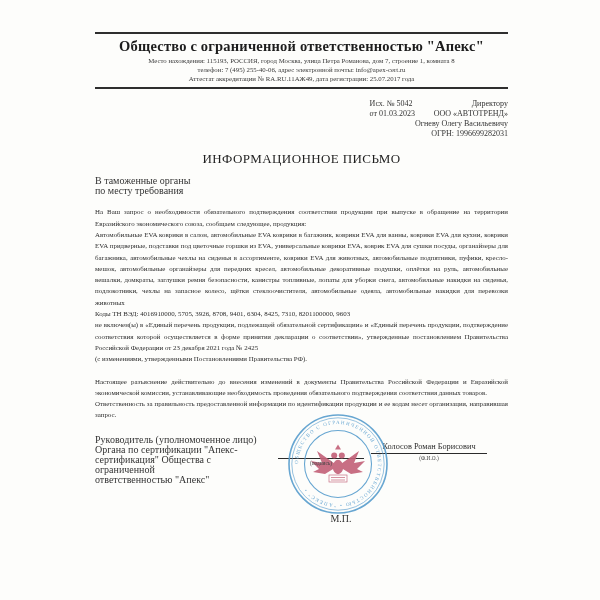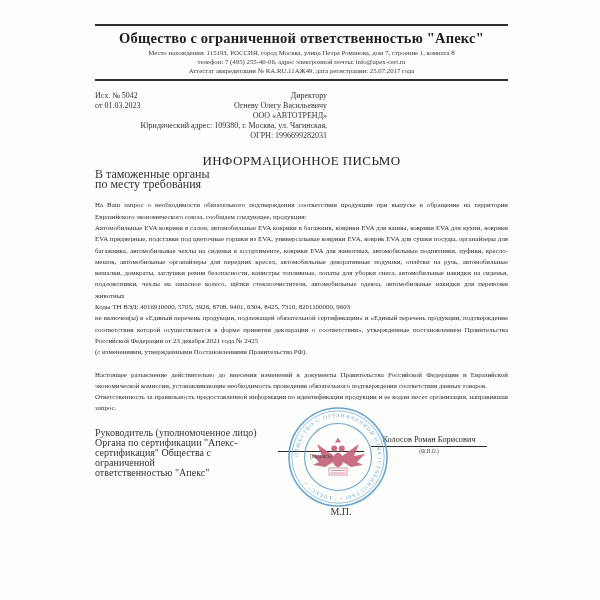--- a/index.html
+++ b/index.html
@@ -4,41 +4,41 @@
 <style>
   html,body{margin:0;padding:0;}
   body{
     width:600px;height:600px;overflow:hidden;
     background:#ffffff;
     font-family:"Liberation Serif","DejaVu Serif",serif;
     color:#2b2b2b;
   }
   .page{
     width:600px;height:600px;background:#fdfdfb;
-    padding:24px 0 0 95px;box-sizing:border-box;
+    padding:32px 0 0 95px;box-sizing:border-box;
   }
   .doc{width:413px;position:relative;}
   
   .letterhead{
     border-top:2px solid #2e2e2e;border-bottom:2px solid #2e2e2e;
     padding:3px 0 4px;text-align:center;
   }
   .org-name{
     font-size:14.5px;font-weight:700;margin:1px 0 2px;
     letter-spacing:.2px;color:#1d1d1d;
   }
   .hsub{font-size:6.8px;line-height:8.8px;color:#3a3a3a;}
   
-  .ref-row{display:flex;justify-content:flex-start;margin-top:10px;
+  .ref-row{display:flex;justify-content:flex-end;margin-top:10px;
     font-size:8px;line-height:10px;color:#333;}
   .addressee{text-align:right;}
   
   .letter-title{margin-top:12px;text-align:center;font-weight:400;
     font-size:13px;letter-spacing:.4px;color:#1f1f1f;}
-  .customs-note{margin-top:0;font-size:12px;line-height:10px;color:#333;}
+  .customs-note{margin-top:9px;font-size:10px;line-height:10px;color:#333;}
   
   .body{margin-top:10px;}
   .body p{font-size:6.9px;line-height:11.3px;text-align:justify;
     color:#2d2d2d;margin:0;}
   .body p.gap-before{margin-top:11px;}
   
   .sig-row{position:relative;margin-top:14px;height:48px;}
   .sig-left{width:174px;font-size:10px;line-height:10px;color:#333;}
   .sig-line{position:absolute;left:183px;top:23px;width:86px;
     border-bottom:1px solid #2b2b2b;z-index:1;}
@@ -66,23 +66,22 @@
       <div class="hsub">Аттестат аккредитации № RA.RU.11АЖ49, дата регистрации: 25.07.2017 года</div>
     </div>
 
     <div class="ref-row">
       <div>
         <div>Исх. № 5042</div>
         <div>от 01.03.2023</div>
       </div>
       <div class="addressee">
         <div>Директору</div>
+        <div>ООО «АВТОТРЕНД»</div>
         <div>Огневу Олегу Васильевичу</div>
-        <div>ООО «АВТОТРЕНД»</div>
-        <div>Юридический адрес: 109380, г. Москва, ул. Чагинская,</div>
         <div>ОГРН: 1996699282031</div>
       </div>
     </div>
 
     <div class="letter-title">ИНФОРМАЦИОННОЕ ПИСЬМО</div>
 
     <div class="customs-note">
       <div>В таможенные органы</div>
       <div>по месту требования</div>
     </div>

